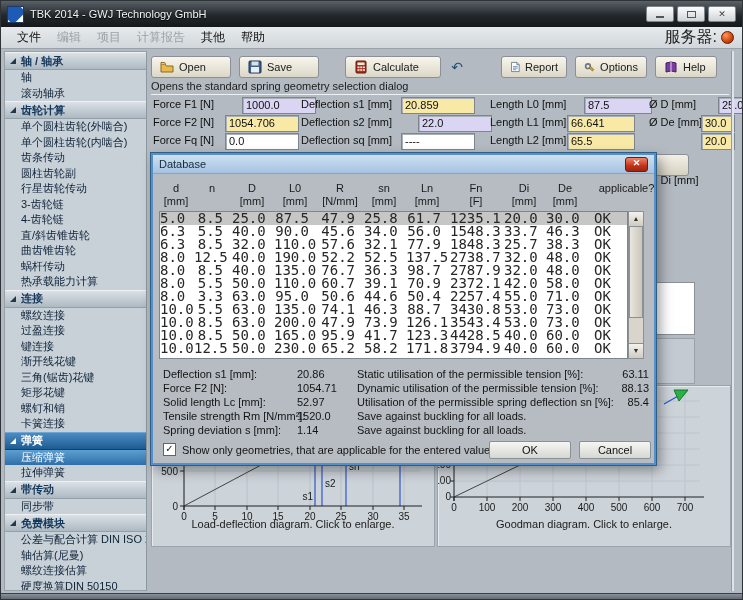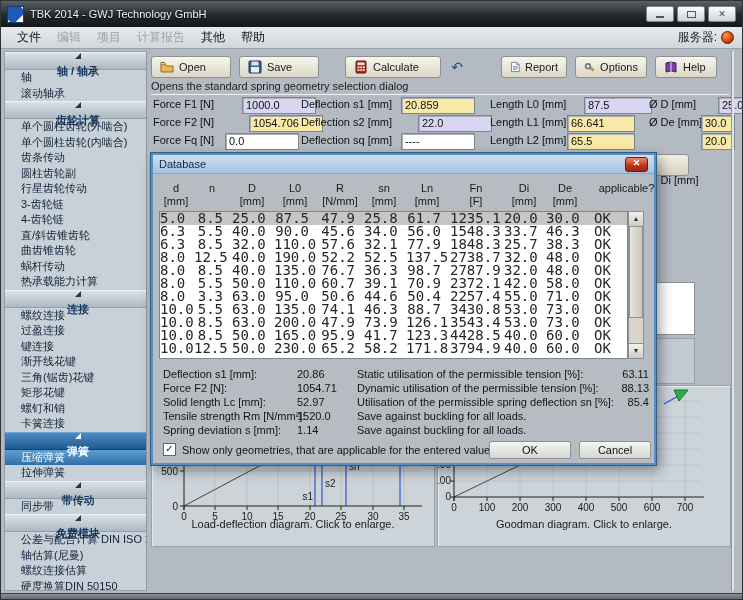--- a/index.html
+++ b/index.html
@@ -13,26 +13,26 @@
   .logo{width:15px;height:15px;background:#fff;border:1px solid #1a3a6a;display:inline-block;position:relative;overflow:hidden;}
   .logo::after{content:"";position:absolute;left:-4px;top:-4px;width:18px;height:18px;background:#1f5bb5;transform:rotate(45deg);}
   .winbtns{margin-left:auto;display:flex;gap:3px;}
   .winbtn{width:26px;height:14px;border:1px solid #7d848a;border-radius:2px;background:linear-gradient(#fdfdfd,#cfd4d8);display:flex;align-items:center;justify-content:center;font-size:9px;color:#444;line-height:1;}
   .winbtn .bar{width:8px;height:2px;background:#555;margin-top:5px;}
   .winbtn .sq{width:7px;height:5px;border:1px solid #555;}
 
   #menubar{left:0;top:26px;width:100%;height:22px;background:linear-gradient(#e6eaed,#d2d7db);border-bottom:1px solid #9aa3aa;display:flex;align-items:center;padding:0 8px;box-sizing:border-box;font-size:12px;color:#111;}
   .menu-item{padding:2px 8px;}
   .menu-item.disabled{color:#9aa1a8;}
-  #server{margin-left:auto;display:flex;align-items:center;gap:4px;font-size:12px;color:#222;}
+  #server{margin-left:auto;display:flex;align-items:center;gap:4px;font-size:16px;color:#222;}
   .dot{width:11px;height:11px;border-radius:50%;background:radial-gradient(circle at 35% 30%,#ff9a5a,#d24a12 55%,#8d2200);border:1px solid #6a1c00;}
 
   
   #sidebar{left:3px;top:50px;width:143px;height:540px;background:#c9d1d8;border:1px solid #96a0a8;border-right:1px solid #8d979f;box-sizing:border-box;overflow:hidden;}
-  .sec-head{height:16px;display:flex;align-items:center;gap:5px;padding-left:5px;background:linear-gradient(#dbe1e6,#adb9c2);border-top:1px solid #edf1f4;border-bottom:1px solid #93a0aa;font-size:11px;font-weight:bold;color:#14375c;flex-direction:column;}
+  .sec-head{height:16px;display:flex;align-items:center;gap:5px;padding-left:5px;background:linear-gradient(#dbe1e6,#adb9c2);border-top:1px solid #edf1f4;border-bottom:1px solid #93a0aa;font-size:11px;font-weight:bold;color:#14375c;}
   .sec-head.sel{background:linear-gradient(#4d8cc2,#1c5causes 0%,#1d5b93);background:linear-gradient(#4d8cc2,#1d5b93);color:#fff;border-top:1px solid #6fa6d4;border-bottom:1px solid #14416b;}
   .tri{width:0;height:0;border-left:6px solid transparent;border-bottom:6px solid #24374a;}
   .sec-head.sel .tri{border-bottom-color:#fff;}
   .side-item{height:15.5px;display:flex;align-items:center;padding-left:16px;font-size:11px;color:#0d2238;white-space:nowrap;}
   .side-item.sel{background:linear-gradient(#5e9fd1,#2e6fa9);color:#fff;}
 
   
   #toolbar{left:150px;top:53px;width:580px;height:24px;display:flex;align-items:flex-end;}
   .tbtn{height:22px;display:flex;align-items:center;gap:5px;padding:0 8px;font-size:11px;color:#1a1a1a;background:linear-gradient(#f8f5ec,#dcd8c8);border:1px solid #8a9096;border-radius:3px;box-sizing:border-box;}
   .flatbtn{width:24px;height:22px;display:flex;align-items:center;justify-content:center;font-size:14px;}
@@ -233,21 +233,21 @@
         </svg>
       <span>Help</span>
     </div>
   </div>
 
   <div class="abs" id="status-line">Opens the standard spring geometry selection dialog</div>
 
   <span class="flabel" style="left:152px;top:96px;">Force F1 [N]</span>
   <span class="finput lav" style="left:224px;top:96px;width:66px;">1000.0</span>
   <span class="flabel" style="left:152px;top:114px;">Force F2 [N]</span>
-  <span class="finput yel" style="left:224px;top:114px;width:66px;margin-left:24px;">1054.706</span>
+  <span class="finput yel" style="left:224px;top:114px;width:66px;">1054.706</span>
   <span class="flabel" style="left:152px;top:132px;">Force Fq [N]</span>
   <span class="finput wht" style="left:224px;top:132px;width:66px;">0.0</span>
 
   <span class="flabel" style="left:300px;top:96px;">Deflection s1 [mm]</span>
   <span class="finput yel" style="left:400px;top:96px;width:66px;">20.859</span>
   <span class="flabel" style="left:300px;top:114px;">Deflection s2 [mm]</span>
   <span class="finput lav" style="left:400px;top:114px;width:66px;">22.0</span>
   <span class="flabel" style="left:300px;top:132px;">Deflection sq [mm]</span>
   <span class="finput wht" style="left:400px;top:132px;width:66px;">----</span>
 

